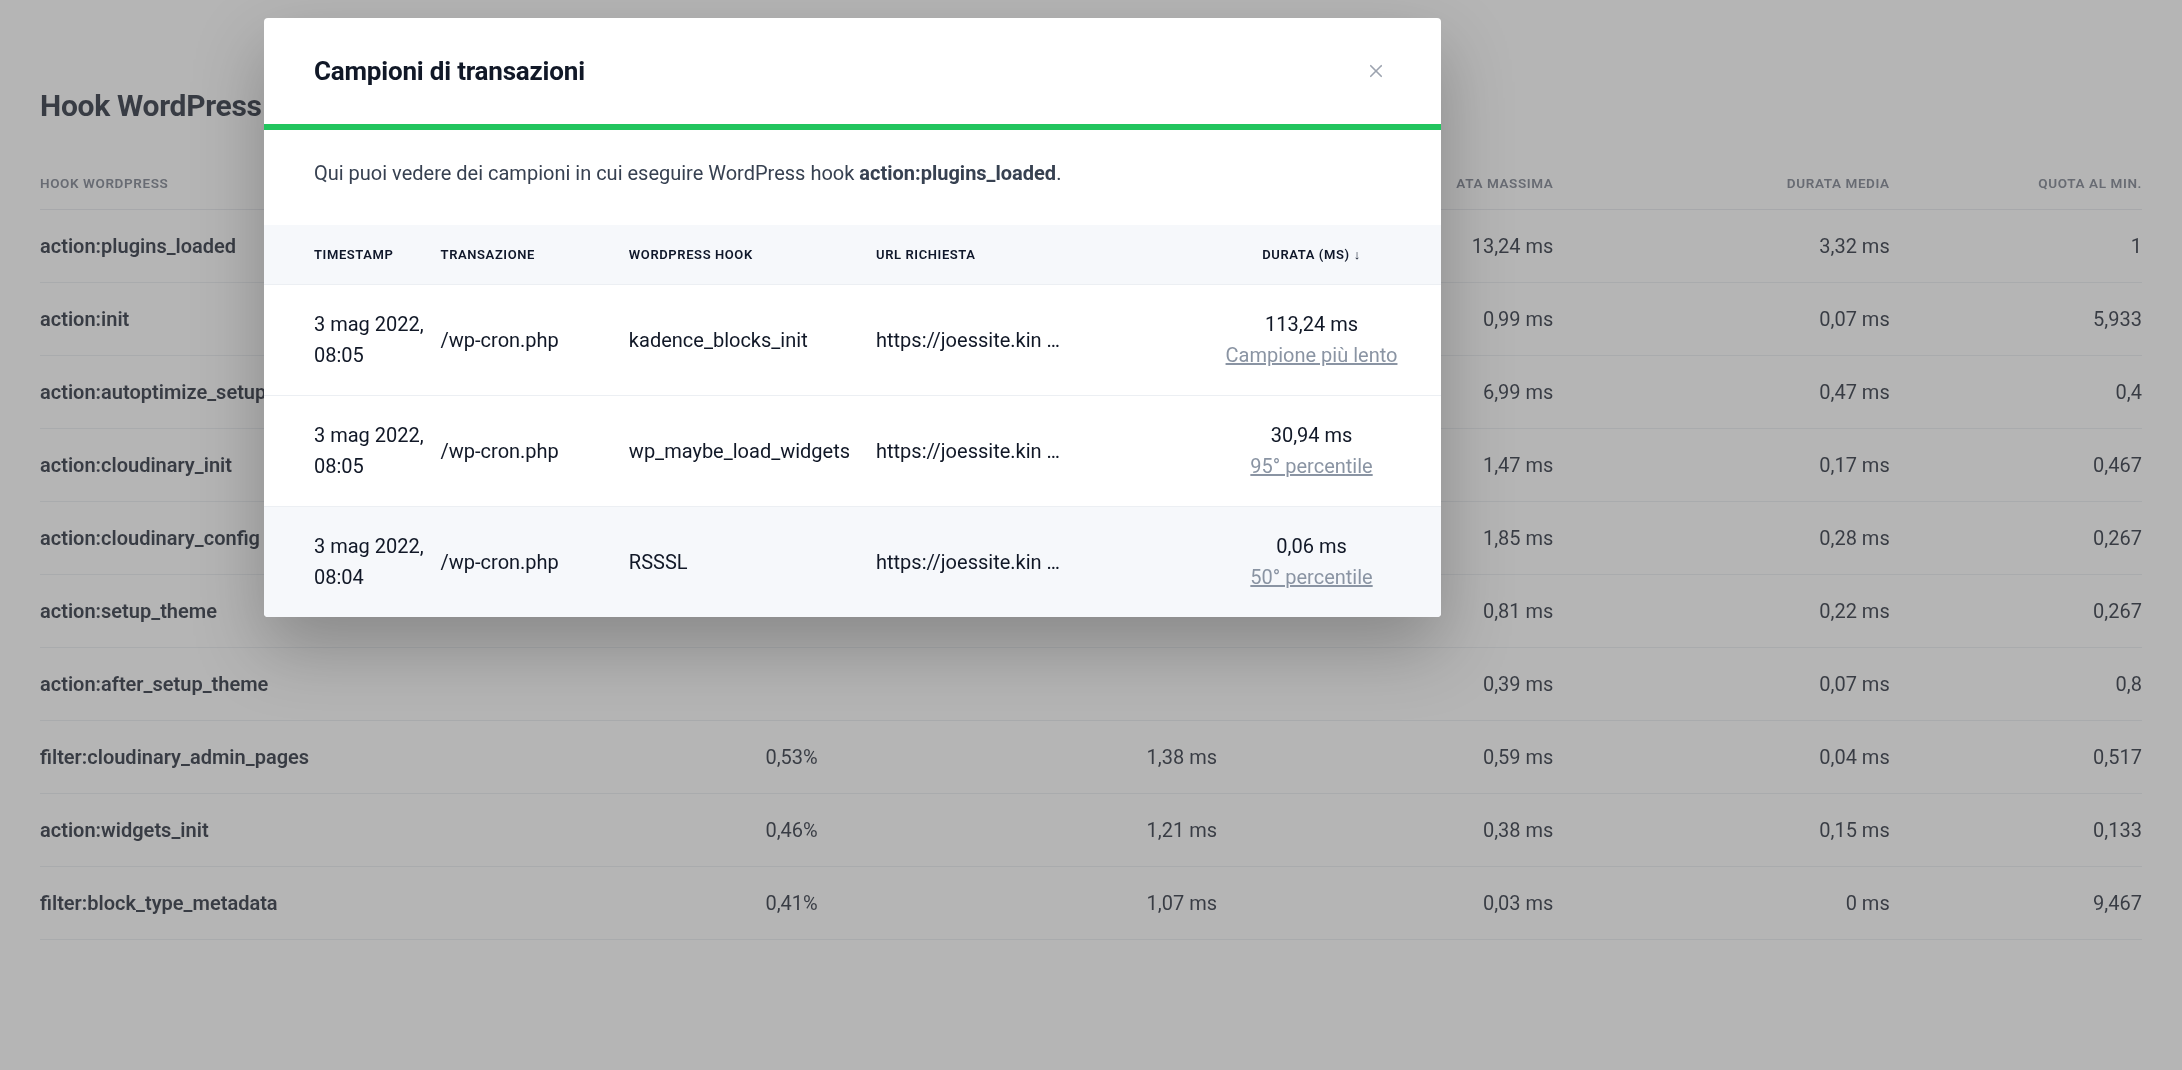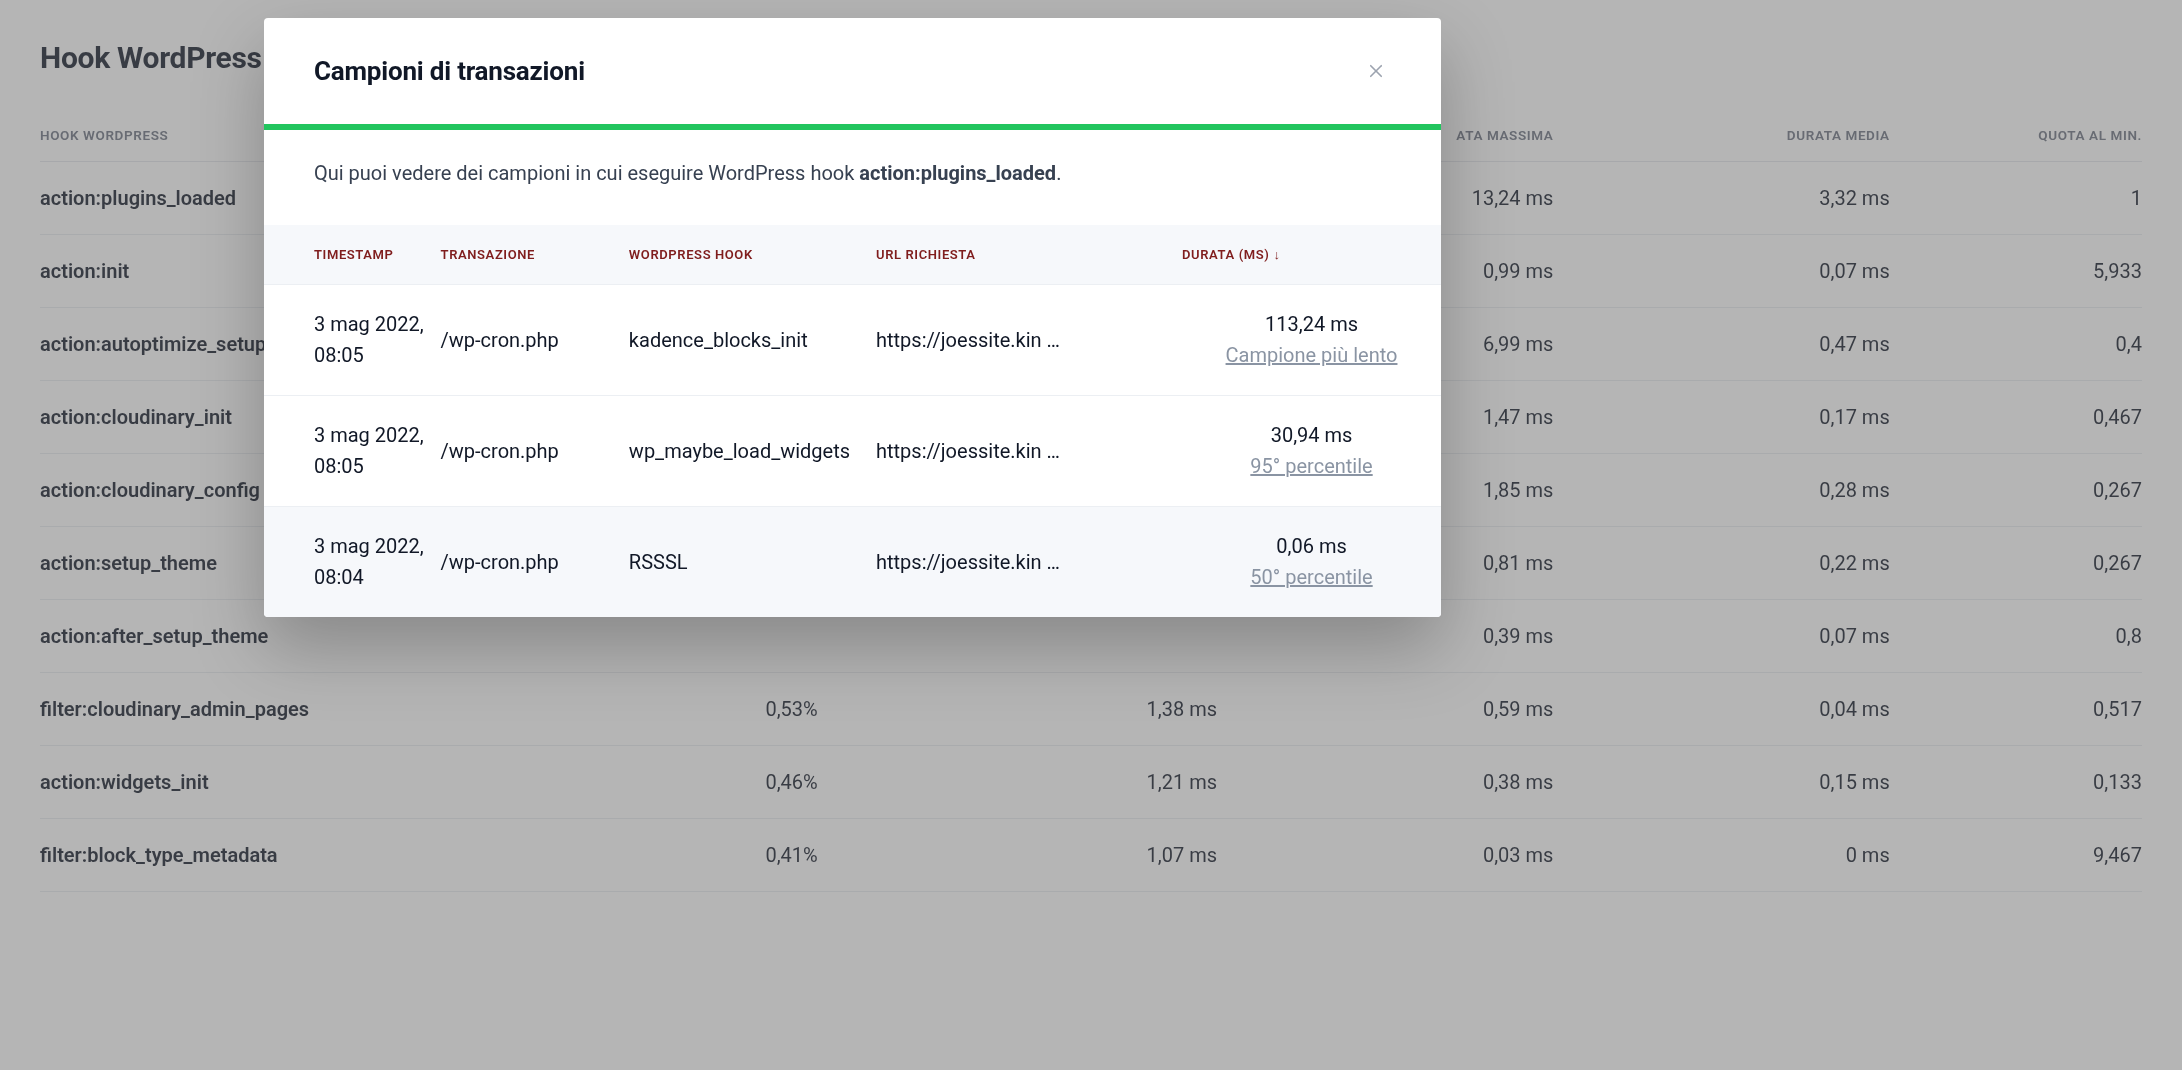--- a/index.html
+++ b/index.html
@@ -11,20 +11,21 @@
     overflow: hidden;
     width: 2182px;
     height: 1070px;
     position: relative;
   }
   
   .bg-page {
     position: absolute;
     inset: 0;
     padding: 40px 40px 0 40px;
+    margin-top: 48px;
   }
   .bg-title {
     font-size: 30px;
     font-weight: 700;
     margin-bottom: 34px;
     color: #111827;
     letter-spacing: -0.3px;
   }
   .bg-table {
     width: 100%;
@@ -106,28 +107,28 @@
   .m-table {
     width: 100%;
     border-collapse: collapse;
     table-layout: fixed;
   }
   .m-table thead th {
     background: #f6f8fb;
     font-size: 13px;
     font-weight: 600;
     letter-spacing: 0.6px;
-    color: #7f1d1d;
+    color: #0f172a;
     text-transform: uppercase;
     padding: 22px 0;
     text-align: left;
     margin-left: 48px;
   }
   .m-table thead th:first-child { padding-left: 50px; }
-  .m-table thead th:last-child { text-align: left; white-space: nowrap; }
+  .m-table thead th:last-child { text-align: center; white-space: nowrap; }
   .m-table tbody td {
     padding: 24px 0;
     border-top: 1px solid #eceff3;
     font-size: 20px;
     color: #111827;
     vertical-align: middle;
     line-height: 1.55;
   }
   .m-table tbody tr:last-child { background: #f6f8fb; }
   .m-table tbody tr:last-child td { border-top: 1px solid #eceff3; }

